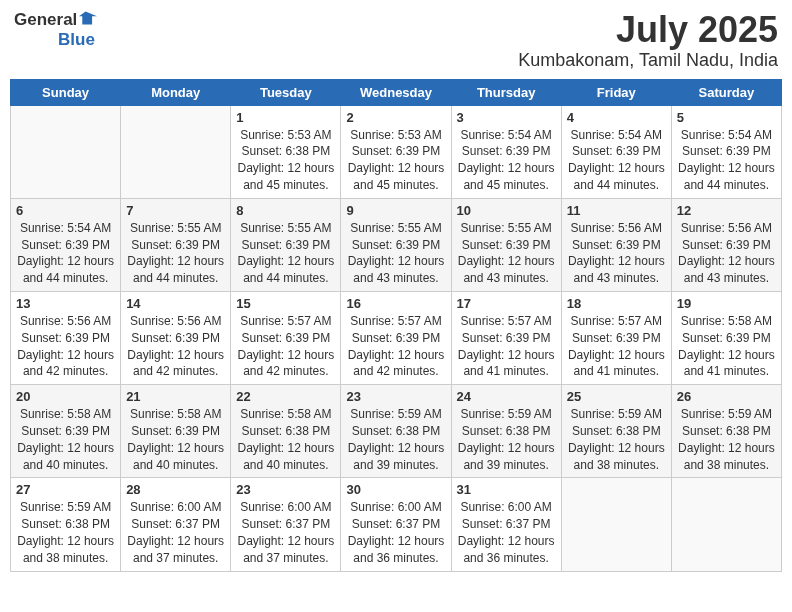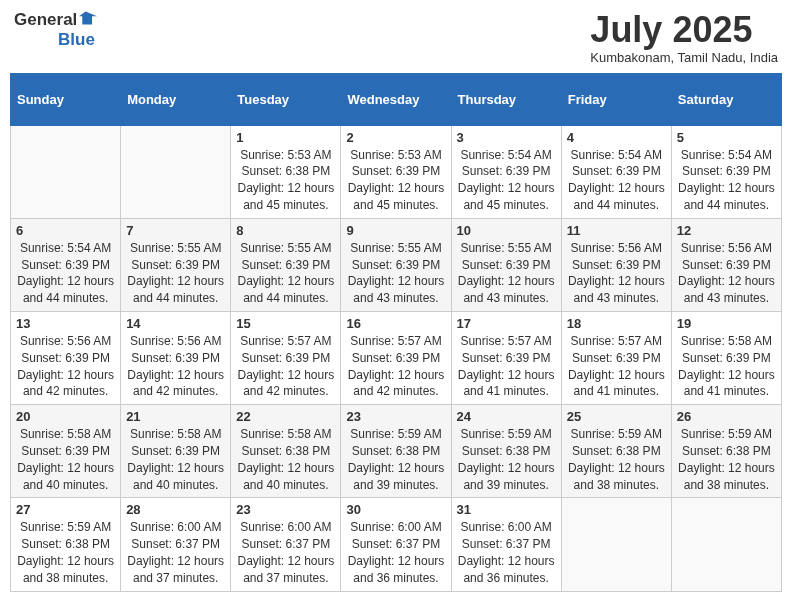--- a/index.html
+++ b/index.html
@@ -16,42 +16,42 @@
       align-items: flex-start;
       margin-bottom: 8px;
       padding: 0 4px;
     }
     .logo {
       display: flex;
       align-items: flex-end;
       gap: 2px;
     }
     .title-block {
-      text-align: left;
+      text-align: right;
     }
     .month-title {
       font-size: 36px;
       font-weight: bold;
       color: #333;
       line-height: 1.1;
     }
     .location {
-      font-size: 13px;
+      font-size: 18px;
       color: #333;
     }
     table {
       width: 100%;
       border-collapse: collapse;
       table-layout: fixed;
     }
     th {
       background-color: #2a6bb5;
       color: white;
-      text-align: left;
-      padding: 18px 6px;
+      text-align: center;
+      padding: 5px 6px;
       font-size: 13px;
       font-weight: bold;
       border: 1px solid #2a6bb5;
     }
     td {
       border: 1px solid #ccc;
       vertical-align: top;
       padding: 4px 5px;
       height: 88px;
       font-size: 10.5px;

